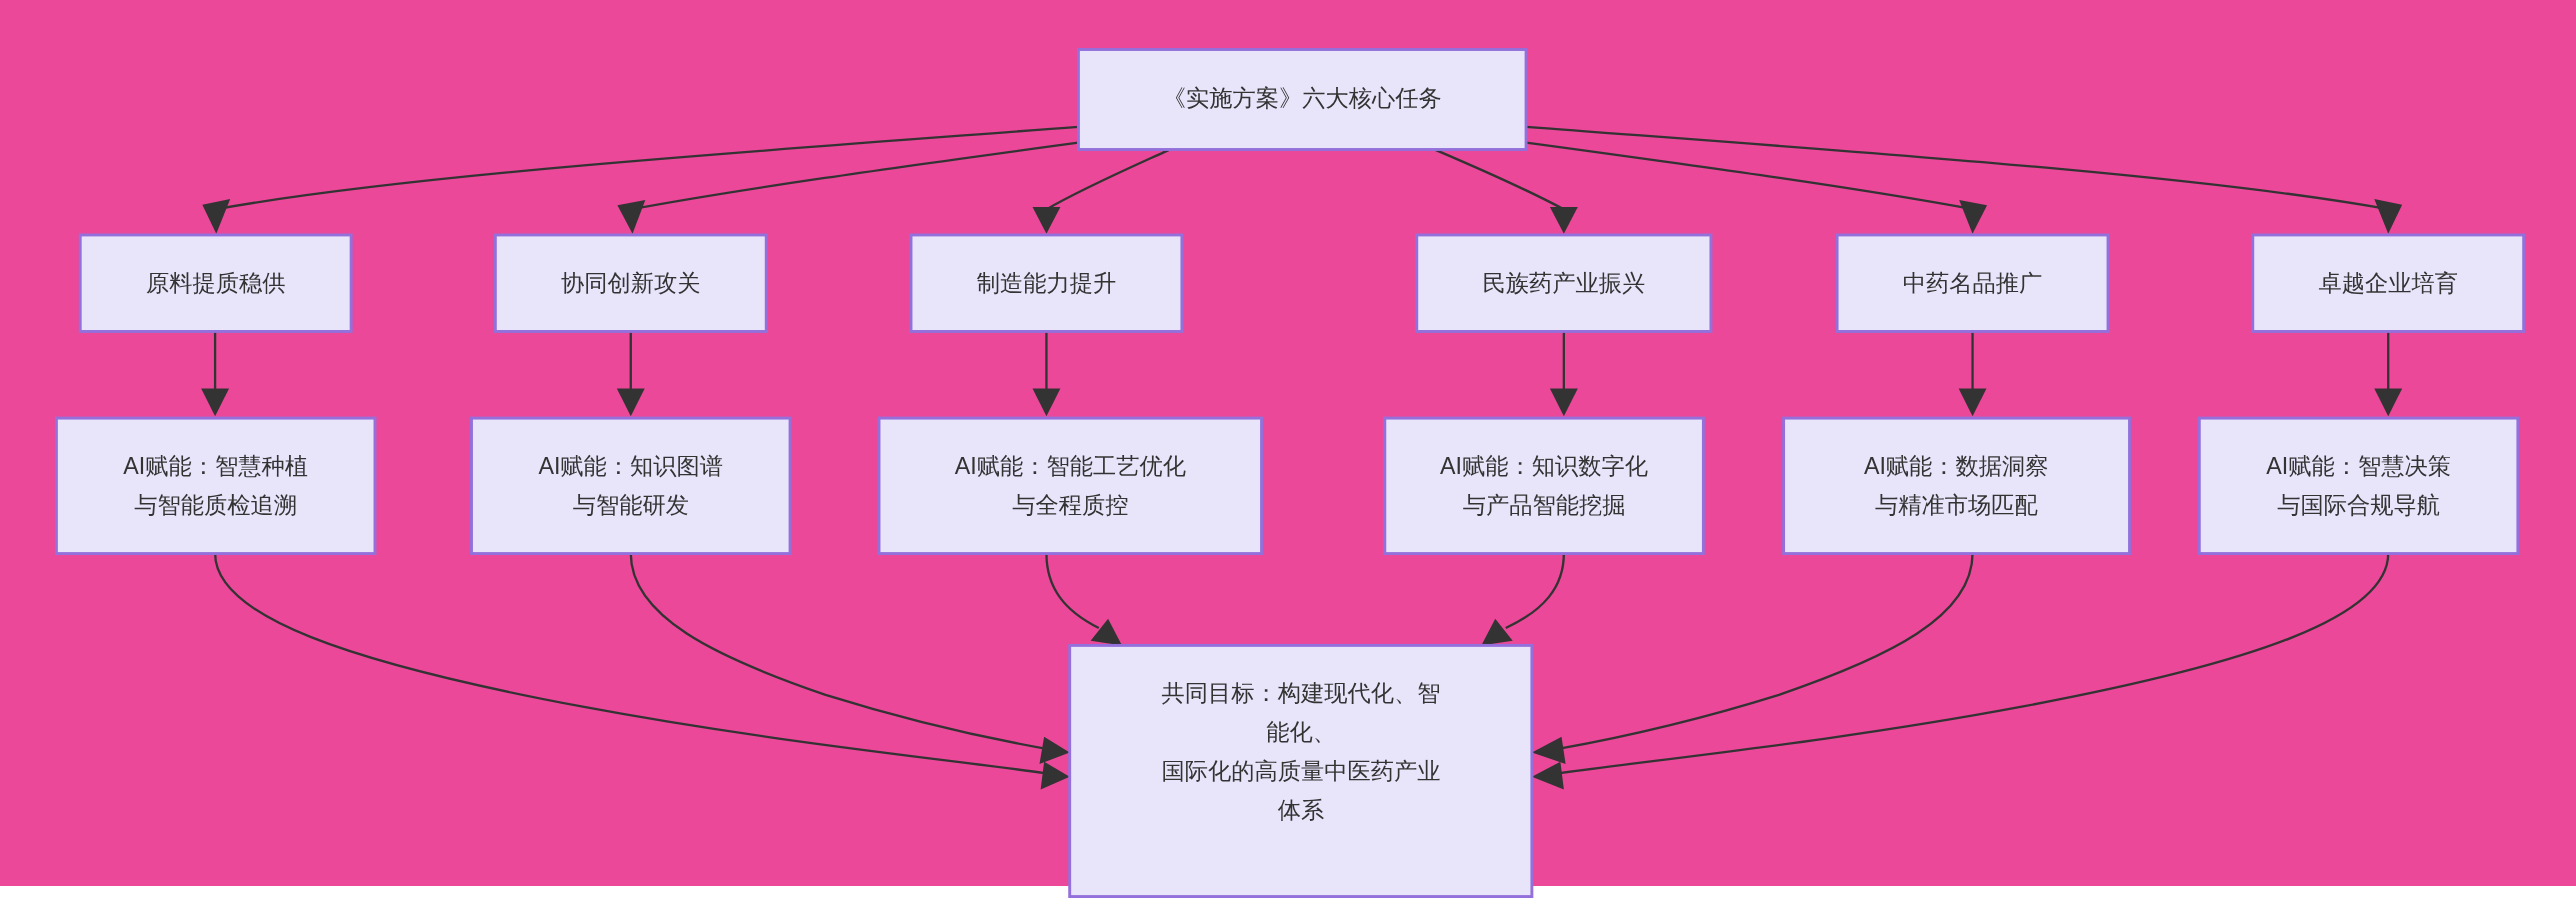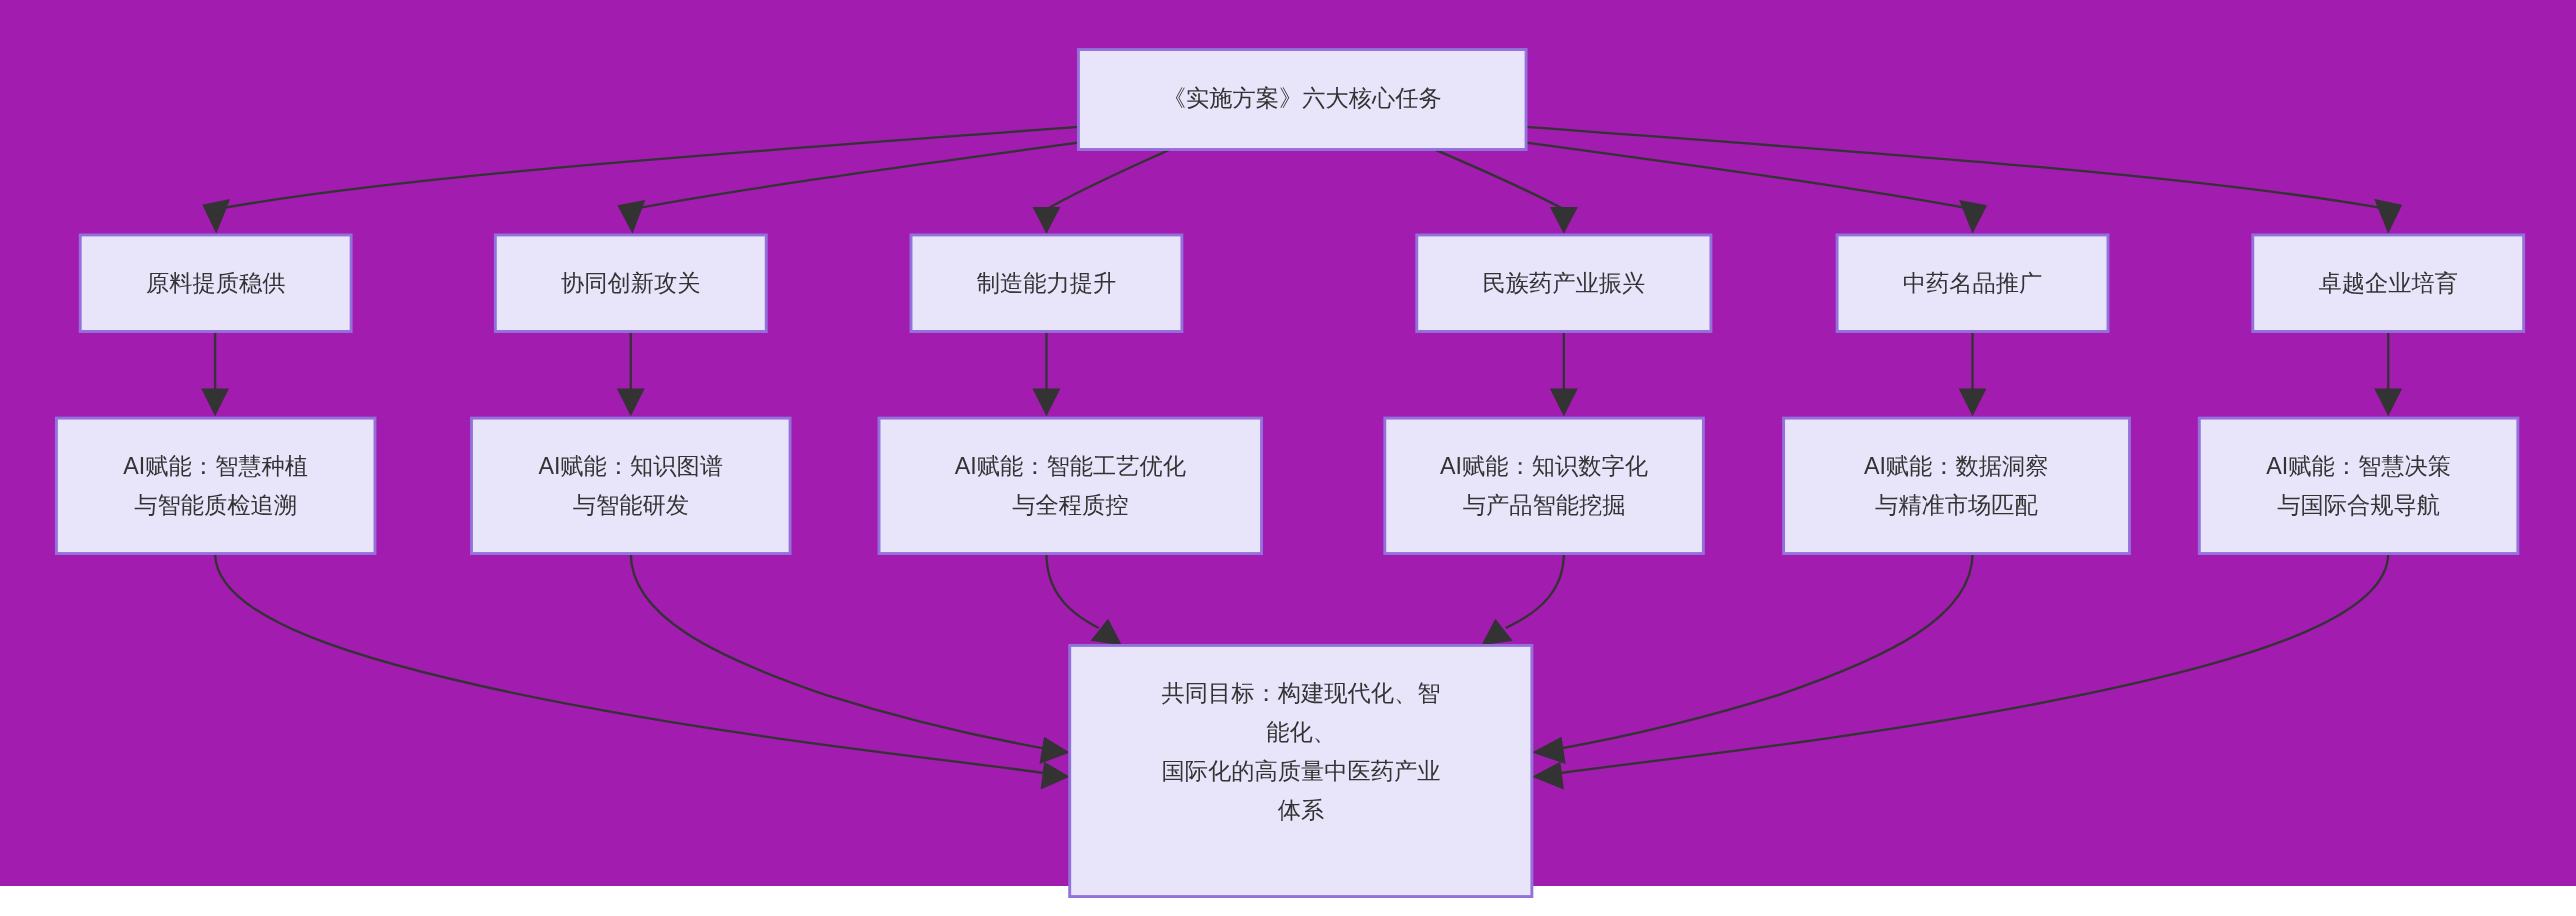--- a/index.html
+++ b/index.html
@@ -11,21 +11,21 @@
   body {
     width: 2576px;
     height: 917px;
     overflow: hidden;
     font-family: "Liberation Sans", "DejaVu Sans", sans-serif;
   }
   #diagram-root {
     position: relative;
     width: 2576px;
     height: 886px;
-    background: #a21caf;
+    background: #ec4899;
   }
   svg#flowchart {
     display: block;
     width: 2576px;
     height: 917px;
   }
   .node-rect {
     fill: #e8e5fb;
     stroke: #9370db;
     stroke-width: 5px;

